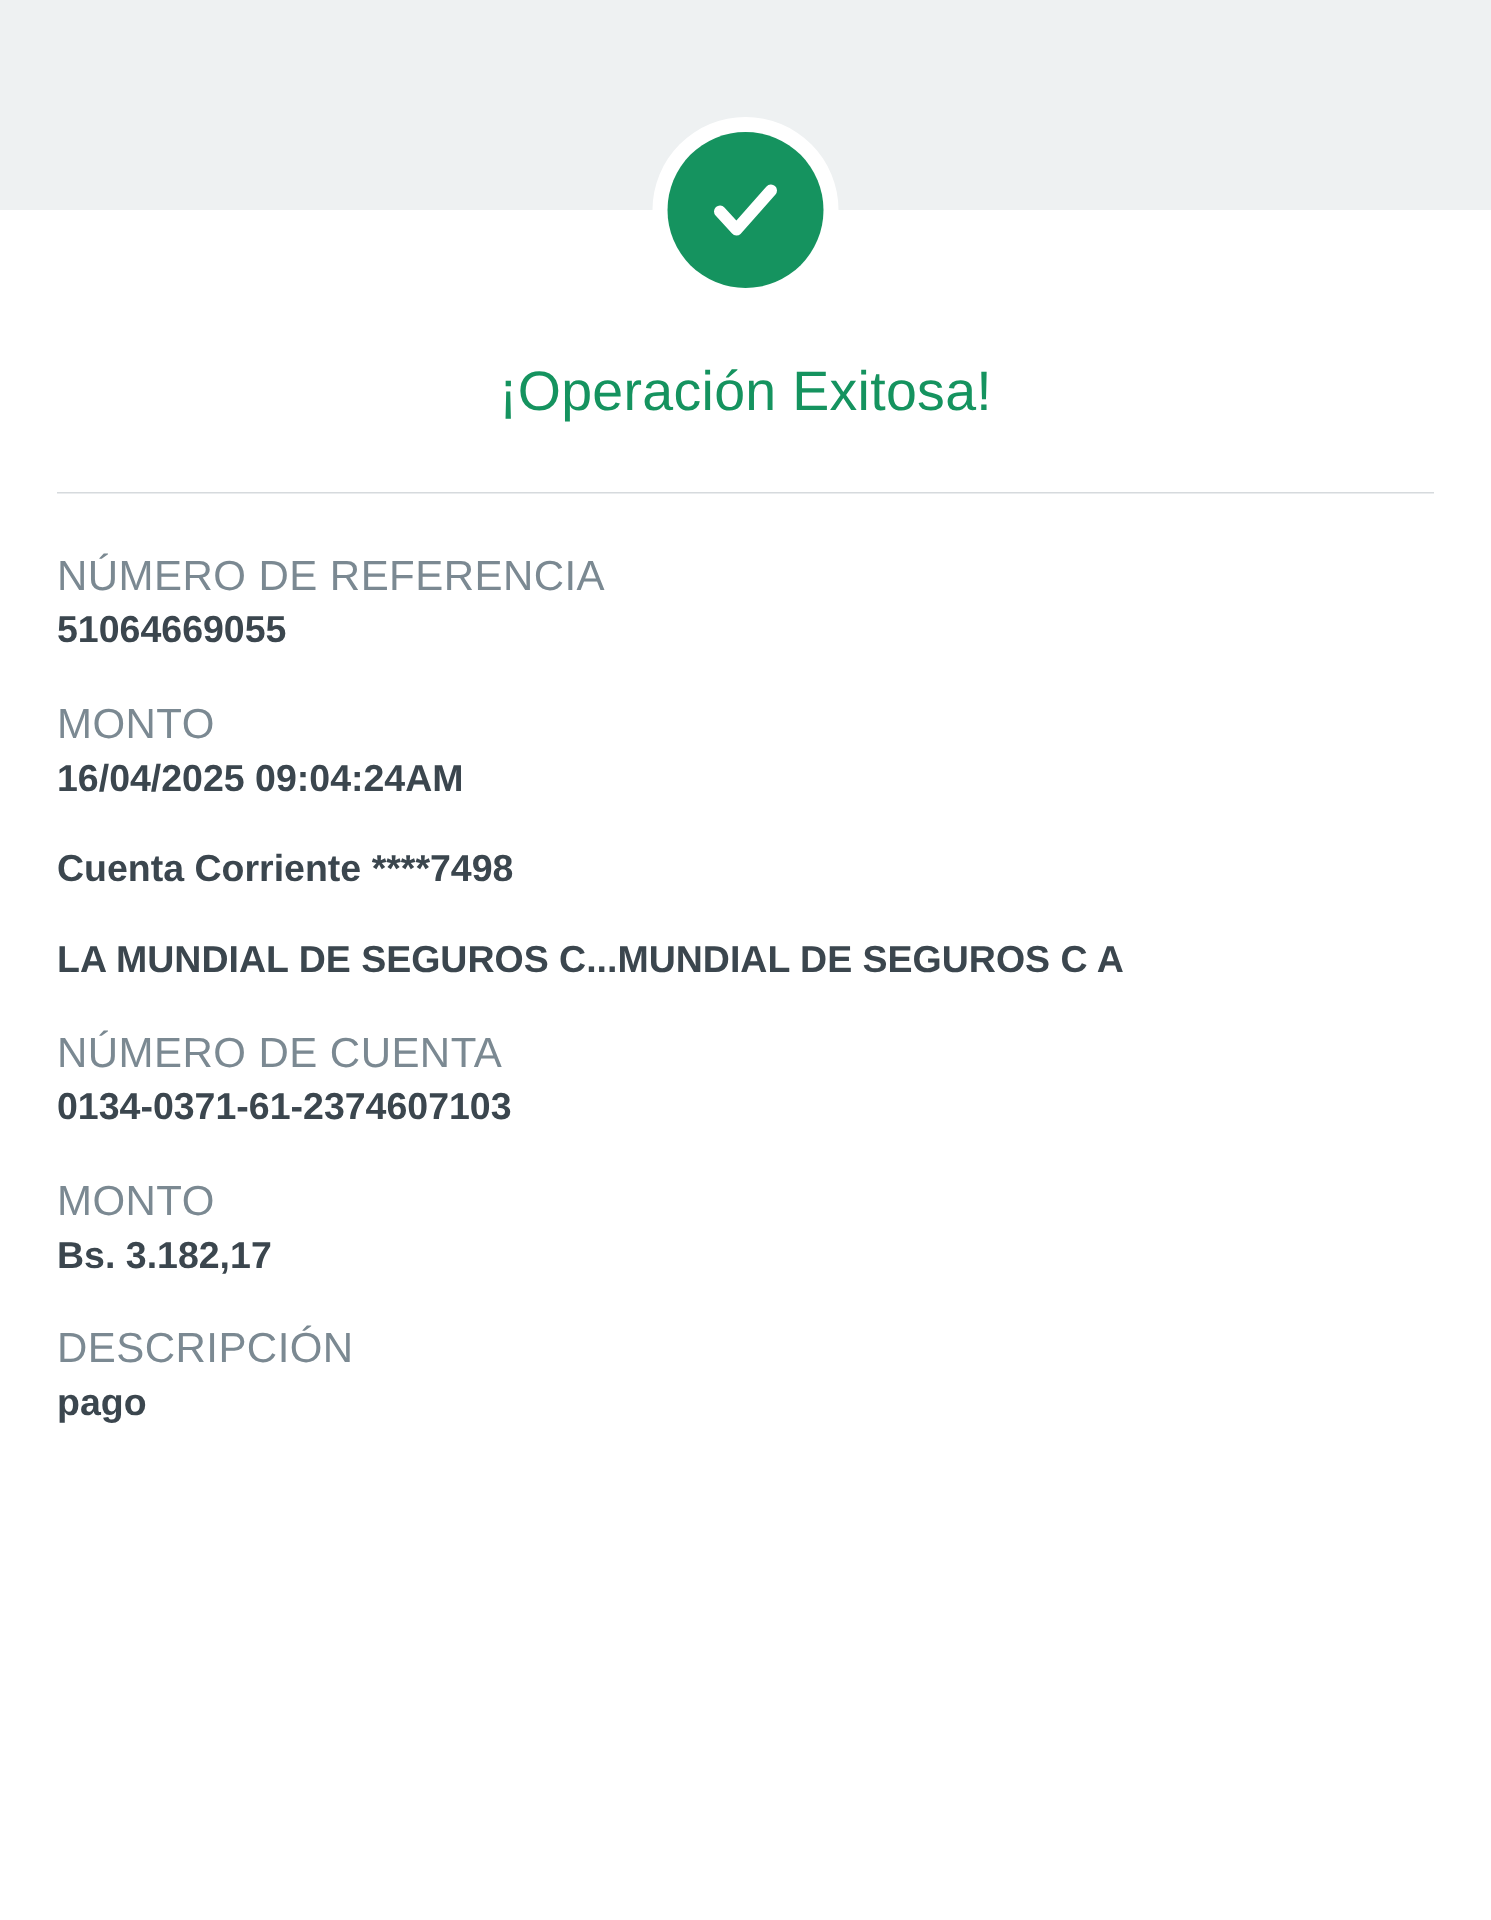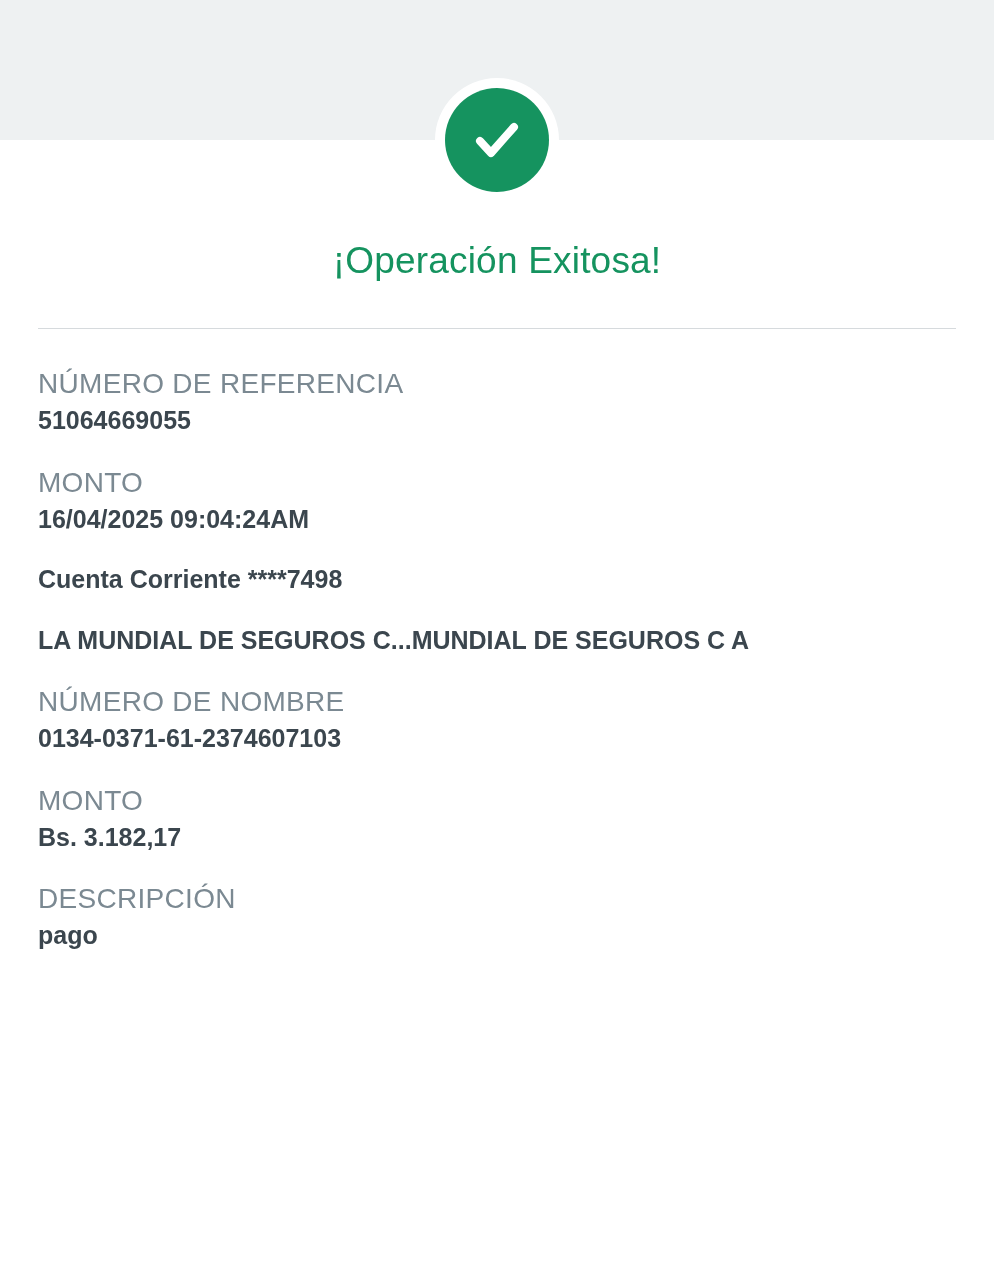--- a/index.html
+++ b/index.html
@@ -149,21 +149,21 @@
     <div class="field">
       <div class="field-value">Cuenta Corriente ****7498</div>
     </div>
 
 
     <div class="field">
       <div class="field-value">LA MUNDIAL DE SEGUROS C...MUNDIAL DE SEGUROS C A</div>
     </div>
 
     <div class="field">
-      <div class="field-label">NÚMERO DE NOMBRE</div>
+      <div class="field-label">NÚMERO DE CUENTA</div>
       <div class="field-value">0134-0371-61-2374607103</div>
     </div>
 
     <div class="field">
       <div class="field-label">MONTO</div>
       <div class="field-value">Bs. 3.182,17</div>
     </div>
 
     <div class="field">
       <div class="field-label">DESCRIPCIÓN</div>

